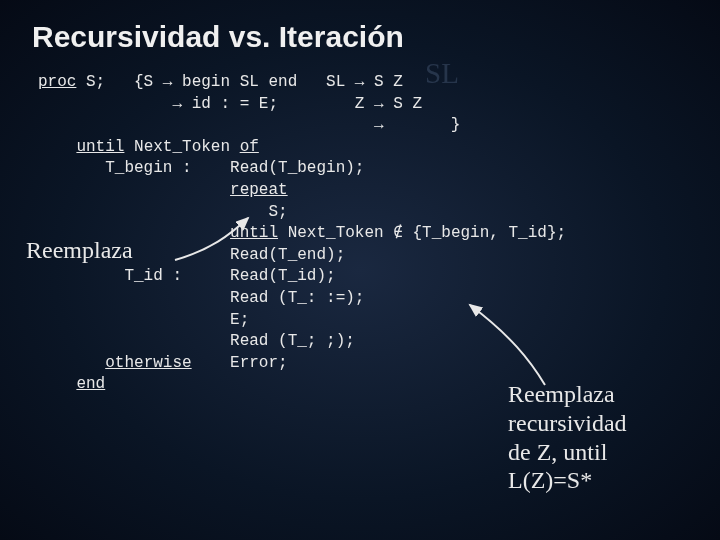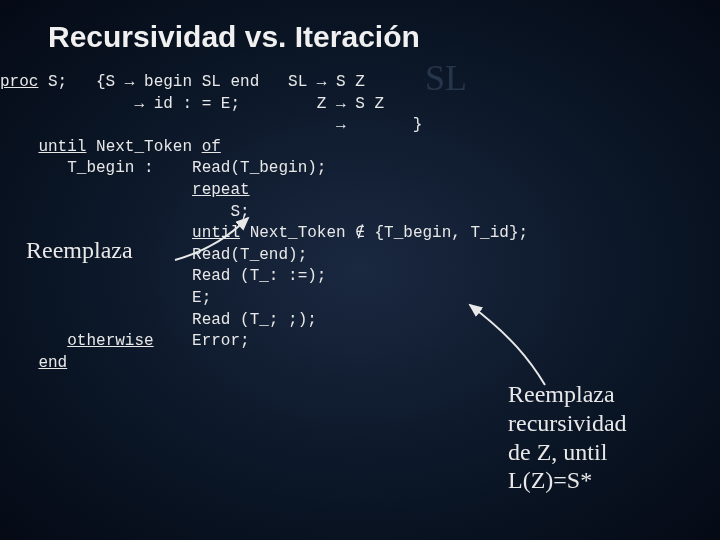--- a/index.html
+++ b/index.html
@@ -9,36 +9,36 @@
     background: radial-gradient(ellipse at center, #1a2840 0%, #0a1525 60%, #050a15 100%);
     color: #e8e8e8;
     font-family: Arial, Helvetica, sans-serif;
     position: relative;
     overflow: hidden;
   }
   .title {
     font-size: 30px;
     font-weight: bold;
     color: #f0f0f0;
-    padding: 20px 0 0 48px;
+    padding: 20px 0 0 32px;
   }
   .content {
     position: relative;
     padding: 18px 0 0 0;
     font-family: "Courier New", monospace;
     font-size: 16px;
     line-height: 1.35;
   }
-  .line { white-space: pre; }
+  .line { white-space: pre; padding-left: 38px; }
   .u { text-decoration: underline; }
   .ghost {
     position: absolute;
     color: rgba(90,110,140,0.35);
     font-family: Georgia, serif;
-    font-size: 36px;
+    font-size: 29px;
     left: 425px;
     top: 0px;
     pointer-events: none;
   }
   .annotation-left {
     position: absolute;
     left: 26px;
     top: 236px;
     font-family: Georgia, "Times New Roman", serif;
     font-size: 24px;
@@ -72,20 +72,21 @@
 
   <div class="line"><span class="u">proc</span><span> S;   {S → begin SL end   SL → S Z</span></div>
   <div class="line">              → id : = E;        Z → S Z</div>
   <div class="line">                                   →       }</div>
   <div class="line">    <span class="u">until</span><span> Next_Token </span><span class="u">of</span></div>
   <div class="line">       T_begin :    Read(T_begin);</div>
   <div class="line"><span>                    </span><span class="u">repeat</span></div>
   <div class="line">                        S;</div>
   <div class="line"><span>                    </span><span class="u">until</span><span> Next_Token ∉ {T_begin, T_id};</span></div>
   <div class="line">                    Read(T_end);</div>
+  <div class="line">         T_id :     Read(T_id);</div>
   <div class="line">                    Read (T_: :=);</div>
   <div class="line">                    E;</div>
   <div class="line">                    Read (T_; ;);</div>
   <div class="line"><span>       </span><span class="u">otherwise</span><span>    Error;</span></div>
   <div class="line"><span>    </span><span class="u">end</span></div>
 </div>
 
 <div class="annotation-left">
   <div>Reemplaza</div>
 </div>

